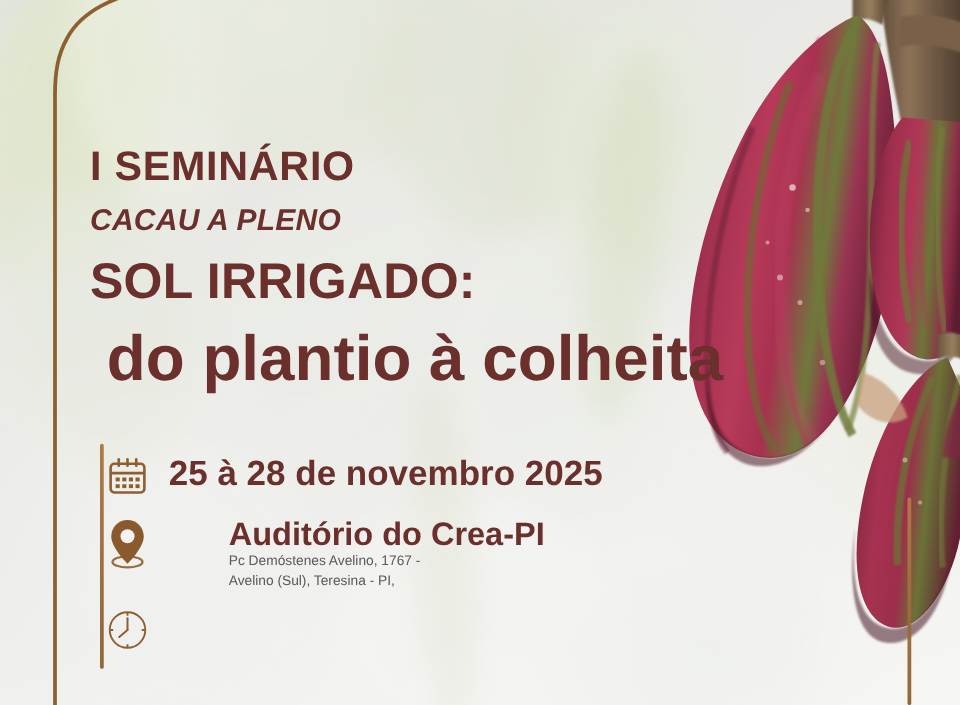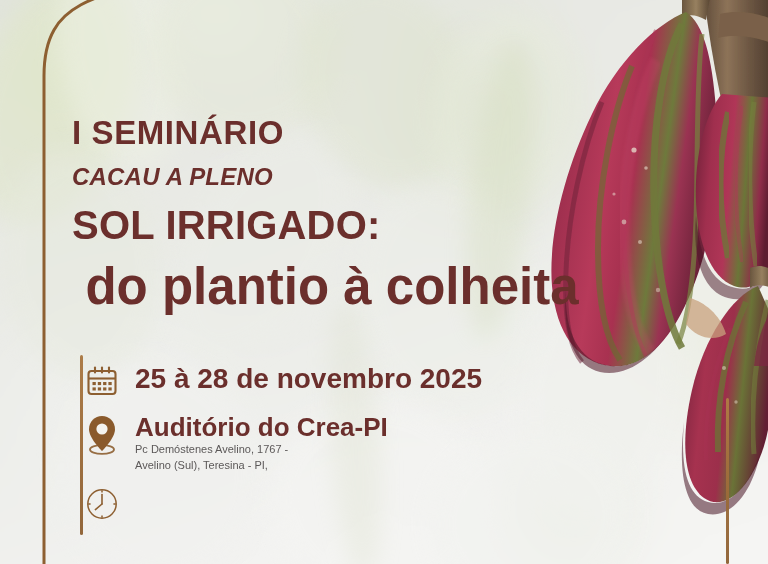--- a/index.html
+++ b/index.html
@@ -73,21 +73,21 @@
   .info-main{
     color:#6b2f2c;font-weight:700;font-size:28px;line-height:1.05;
     white-space:nowrap;
   }
   .info-main.small{font-size:26px;}
   .info-sub{
     color:#5b5858;font-weight:400;font-size:11px;line-height:1.25;
     margin-top:2px;white-space:nowrap;
   }
   .row-date{margin-bottom:16px;}
-  .row-place{margin-bottom:14px;}
+  .row-place{margin-bottom:14px;gap:48px;}
 </style>
 </head>
 <body>
 
 <div class="poster">
 
   <div class="bg">
     <div class="bg-base"></div>
     <div class="bg-blades">
       <div class="blade" style="left:-20px;top:-30px;width:150px;height:260px;background:#dfe6c9;transform:rotate(18deg);"></div>

